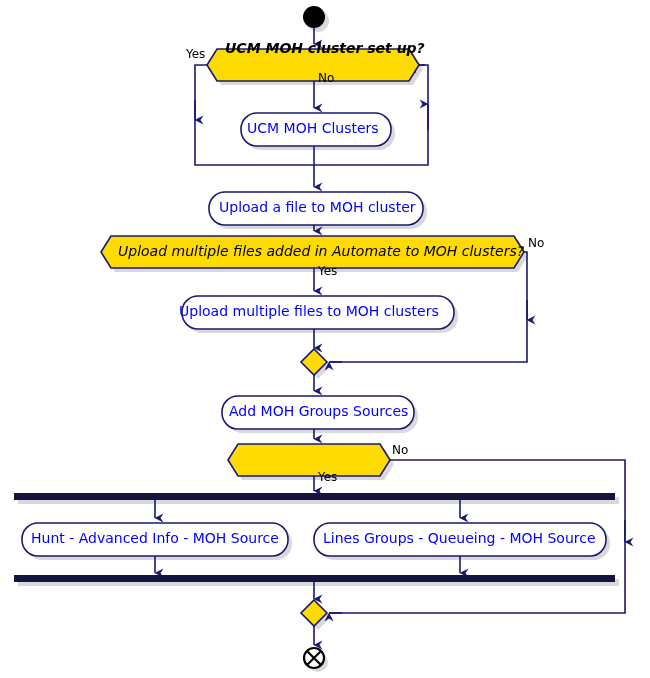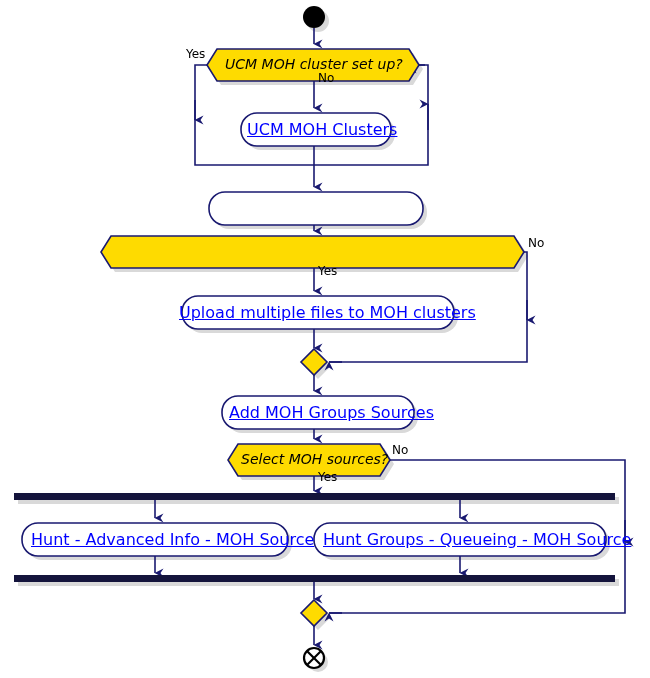--- a/index.html
+++ b/index.html
@@ -24,22 +24,21 @@
     width: 650px;
     height: 678px;
   }
   .node-label {
     position: absolute;
     white-space: nowrap;
     pointer-events: none;
   }
   .activity-text {
     color: #0000FF;
-    text-decoration: underline;
-    font-size: 16px;
+    font-size: 14px;
     font-family: "DejaVu Sans", sans-serif;
   }
   .decision-text {
     color: #000000;
     font-style: italic;
     font-size: 14px;
     font-family: "DejaVu Sans", sans-serif;
   }
   .branch-text {
     color: #000000;
@@ -177,35 +176,36 @@
 
     <polygon points="314,600 327,613 314,626 301,613" fill="#FEDB00" stroke="#191970" stroke-width="1.6"></polygon>
 
     <g>
       <circle cx="314" cy="658" r="10" fill="#FFFFFF" stroke="#000000" stroke-width="2.2"></circle>
       <line x1="307" y1="651" x2="321" y2="665" stroke="#000000" stroke-width="2.2"></line>
       <line x1="321" y1="651" x2="307" y2="665" stroke="#000000" stroke-width="2.2"></line>
     </g>
   </svg>
 
-  <div class="node-label decision-text" style="left:225px; top:56px;">UCM MOH cluster set up?</div>
+  <div class="node-label decision-text" style="left:225px; top:40px;font-weight:bold;">UCM MOH cluster set up?</div>
 
   <div class="node-label activity-text" style="left:247px; top:120px;">UCM MOH Clusters</div>
 
-
+  <div class="node-label activity-text" style="left:219px; top:199px;">Upload a file to MOH cluster</div>
+
+  <div class="node-label decision-text" style="left:118px; top:243px;">Upload multiple files added in Automate to MOH clusters?</div>
 
   <div class="node-label activity-text" style="left:179px; top:303px;">Upload multiple files to MOH clusters</div>
 
   <div class="node-label activity-text" style="left:229px; top:403px;">Add MOH Groups Sources</div>
 
-  <div class="node-label decision-text" style="left:241px; top:451px;">Select MOH sources?</div>
 
   <div class="node-label activity-text" style="left:31px; top:530px;">Hunt - Advanced Info - MOH Source</div>
 
-  <div class="node-label activity-text" style="left:323px; top:530px;">Hunt Groups - Queueing - MOH Source</div>
+  <div class="node-label activity-text" style="left:323px; top:530px;">Lines Groups - Queueing - MOH Source</div>
 
   <div class="node-label branch-text" style="left:186px; top:47px;">Yes</div>
 
   <div class="node-label branch-text" style="left:318px; top:71px;">No</div>
 
   <div class="node-label branch-text" style="left:528px; top:236px;">No</div>
 
   <div class="node-label branch-text" style="left:318px; top:264px;">Yes</div>
 
   <div class="node-label branch-text" style="left:392px; top:443px;">No</div>

